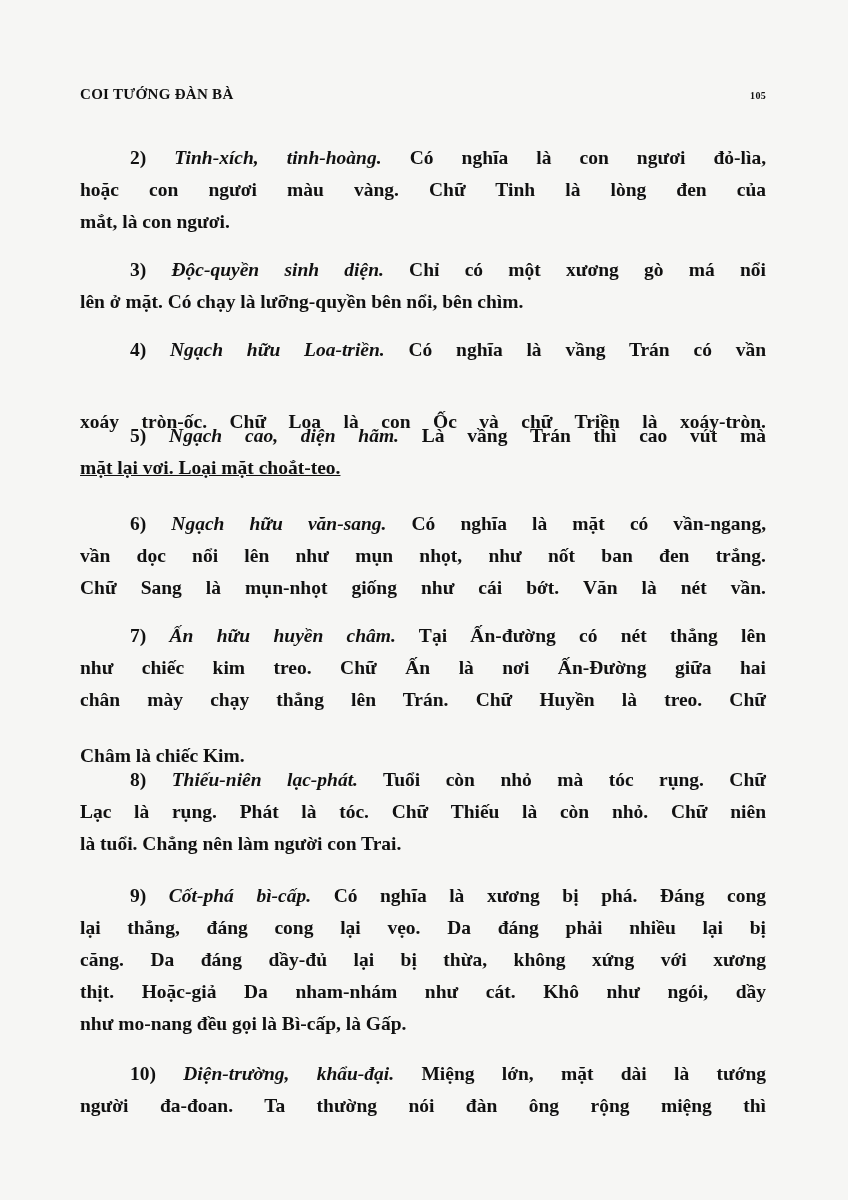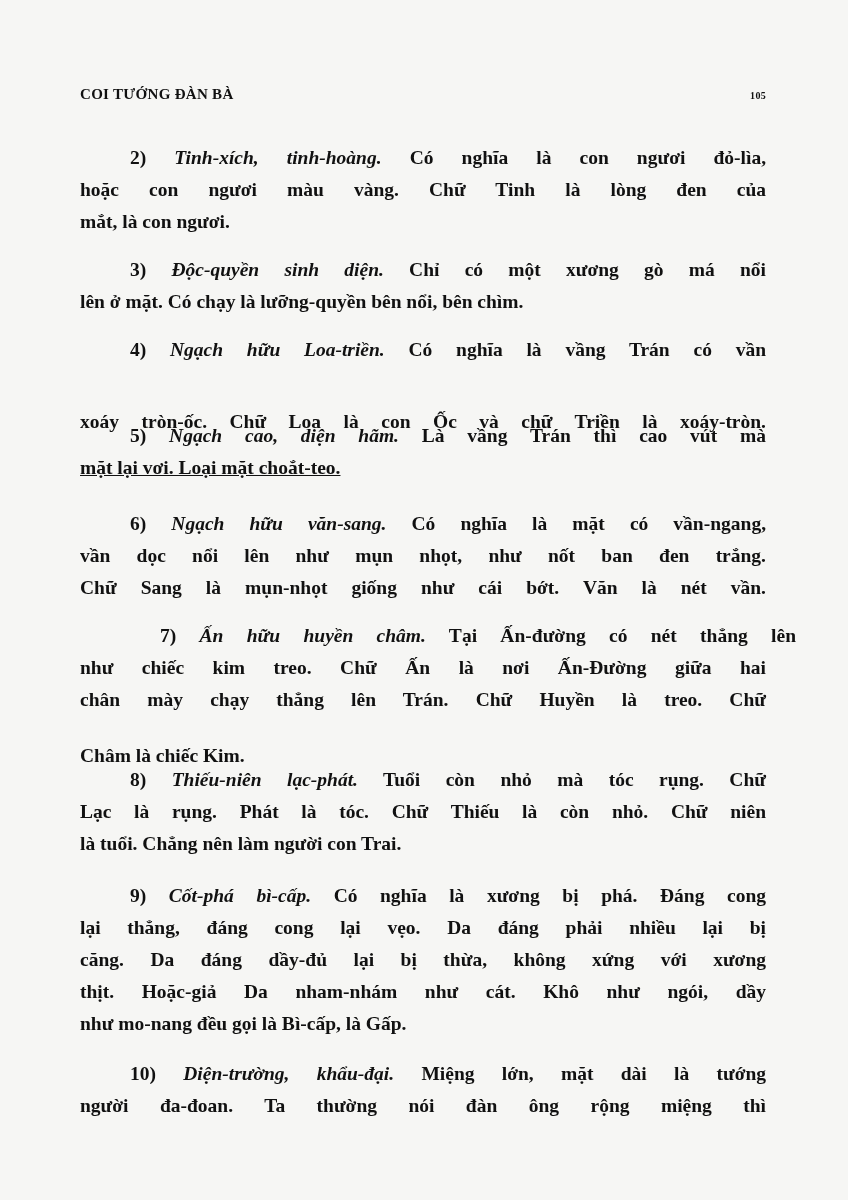--- a/index.html
+++ b/index.html
@@ -60,21 +60,21 @@
     <div class="line last" style="top:32px;text-decoration:underline;">mặt lại vơi. Loại mặt choắt-teo.</div>
   </div>
 
   <div class="para" style="top:512px;">
     <div class="line first" style="top:0px;"><span>6)</span> <span class="lead">Ngạch hữu văn-sang.</span><span> Có nghĩa là mặt có vần-ngang,</span></div>
     <div class="line" style="top:32px;">vần dọc nổi lên như mụn nhọt, như nốt ban đen trắng.</div>
     <div class="line" style="top:64px;">Chữ Sang là mụn-nhọt giống như cái bớt. Văn là nét vần.</div>
   </div>
 
   <div class="para" style="top:624px;">
-    <div class="line first" style="top:0px;margin-left:30px;"><span>7)</span> <span class="lead">Ấn hữu huyền châm.</span><span> Tại Ấn-đường có nét thẳng lên</span></div>
+    <div class="line first" style="top:0px;"><span>7)</span> <span class="lead">Ấn hữu huyền châm.</span><span> Tại Ấn-đường có nét thẳng lên</span></div>
     <div class="line" style="top:32px;">như chiếc kim treo. Chữ Ấn là nơi Ấn-Đường giữa hai</div>
     <div class="line" style="top:64px;">chân mày chạy thẳng lên Trán. Chữ Huyền là treo. Chữ</div>
     <div class="line last" style="top:96px;margin-top:24px;">Châm là chiếc Kim.</div>
   </div>
 
   <div class="para" style="top:768px;">
     <div class="line first" style="top:0px;"><span>8)</span> <span class="lead">Thiếu-niên lạc-phát.</span><span> Tuổi còn nhỏ mà tóc rụng. Chữ</span></div>
     <div class="line" style="top:32px;">Lạc là rụng. Phát là tóc. Chữ Thiếu là còn nhỏ. Chữ niên</div>
     <div class="line last" style="top:64px;">là tuổi. Chẳng nên làm người con Trai.</div>
   </div>

